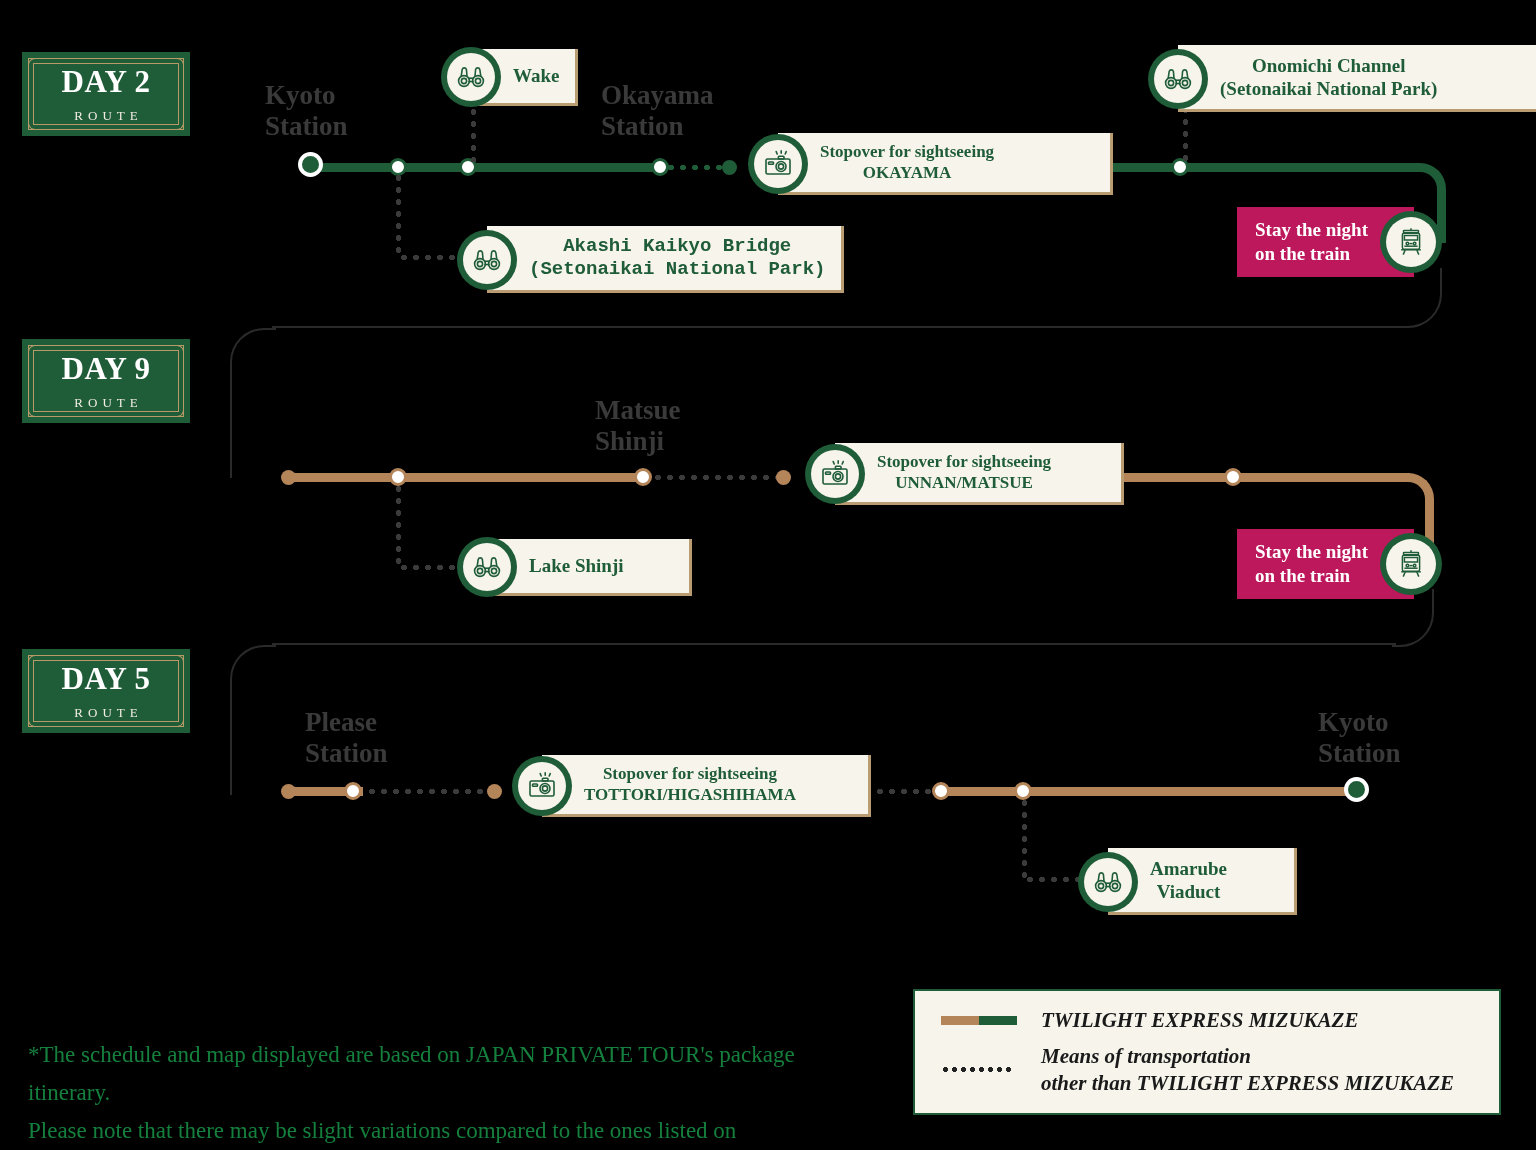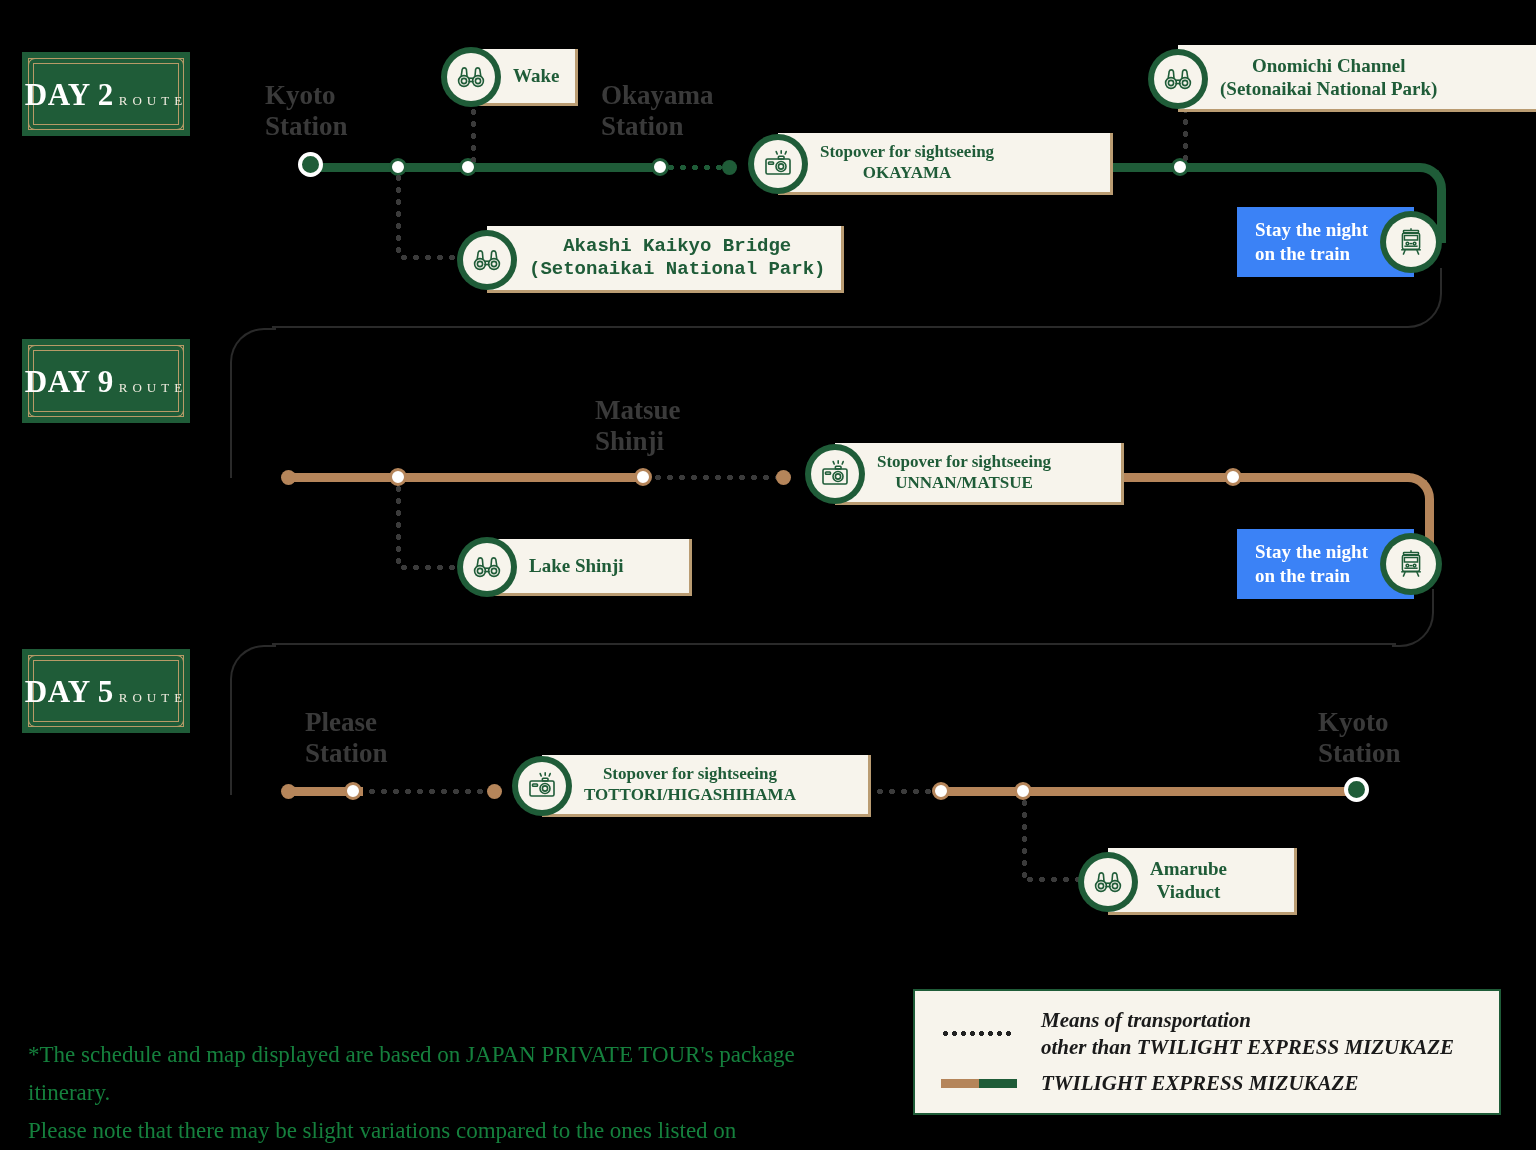--- a/index.html
+++ b/index.html
@@ -2,21 +2,21 @@
 <html><head>
 <meta charset="utf-8">
 <style>
   html,body{margin:0;padding:0;background:#000;}
   body{width:1536px;height:1150px;position:relative;overflow:hidden;
        font-family:"Liberation Serif","DejaVu Serif",serif;}
   .stage{position:absolute;left:0;top:0;width:1536px;height:1150px;}
 
   
   .day-badge{position:absolute;width:168px;height:84px;background:#1F5C38;
-             box-sizing:border-box;display:flex;flex-direction:row;
+             box-sizing:border-box;display:flex;flex-direction:column;
              align-items:center;justify-content:center;}
   .day-badge .frame-o{position:absolute;left:6px;top:6px;right:6px;bottom:6px;
              border:1.5px solid #B79A67;}
   .day-badge .frame-i{position:absolute;left:11px;top:11px;right:11px;bottom:11px;
              border:1px solid #B79A67;}
   .day-badge .cnr{position:absolute;width:16px;height:16px;border:1.5px solid #B79A67;}
   .day-badge .c1{left:6px;top:6px;border-right:none;border-bottom:none;border-radius:7px 0 0 0;}
   .day-badge .c2{right:6px;top:6px;border-left:none;border-bottom:none;border-radius:0 7px 0 0;}
   .day-badge .c3{left:6px;bottom:6px;border-right:none;border-top:none;border-radius:0 0 0 7px;}
   .day-badge .c4{right:6px;bottom:6px;border-left:none;border-top:none;border-radius:0 0 7px 0;}
@@ -67,21 +67,21 @@
             display:flex;align-items:center;justify-content:center;}
   .card .box{position:relative;margin-left:-30px;background:#F7F4EC;
             border-right:3px solid #BA9C72;border-bottom:3px solid #BA9C72;
             padding:9px 16px 9px 42px;min-height:36px;display:flex;align-items:center;}
   .card .txt{color:#1F5C38;font-size:19px;font-weight:700;line-height:1.22;
             white-space:pre-line;text-align:center;}
   .card .txt.sm{font-size:17px;}
 
   
   .stay{position:absolute;display:flex;align-items:center;}
-  .stay .box{background:#3b82f6;padding:11px 46px 11px 18px;margin-right:-34px;
+  .stay .box{background:#be185d;padding:11px 46px 11px 18px;margin-right:-34px;
             display:flex;align-items:flex-start;min-height:40px;}
   .stay .txt{color:#fff;font-size:19px;font-weight:700;line-height:1.25;
             white-space:pre-line;}
   .stay .ic{position:relative;z-index:3;width:62px;height:62px;border-radius:50%;
             background:#1F5C38;display:flex;align-items:center;justify-content:center;
             flex:0 0 auto;}
   .stay .ic .inner{width:50px;height:50px;border-radius:50%;background:#F7F4EC;
             display:flex;align-items:center;justify-content:center;}
 
   
@@ -426,33 +426,33 @@
       </div>
     <div class="box" style="width:128px;">
       <div class="txt">Amarube
 Viaduct</div>
     </div>
   </div>
 
   <div class="legend" style="left:913px;top:989px;width:588px;">
     <div class="row">
       <div class="swatch">
-        <div class="sw-dot"></div>
-      </div>
-      <div class="ltxt">Means of transportation
-other than TWILIGHT EXPRESS MIZUKAZE</div>
-    </div>
-    <div class="row">
-      <div class="swatch">
         <div class="sw-solid">
             <i class="t"></i>
             <i class="g"></i>
           </div>
       </div>
       <div class="ltxt">TWILIGHT EXPRESS MIZUKAZE</div>
     </div>
+    <div class="row">
+      <div class="swatch">
+        <div class="sw-dot"></div>
+      </div>
+      <div class="ltxt">Means of transportation
+other than TWILIGHT EXPRESS MIZUKAZE</div>
+    </div>
   </div>
 
   <div class="note" style="left:28px;top:1036px;width:800px;">*The schedule and map displayed are based on JAPAN PRIVATE TOUR's package itinerary.
  Please note that there may be slight variations compared to the ones listed on
   the TWILIGHT EXPRESS MIZUKAZE website.</div>
 
 </div>
 
 </body></html>

